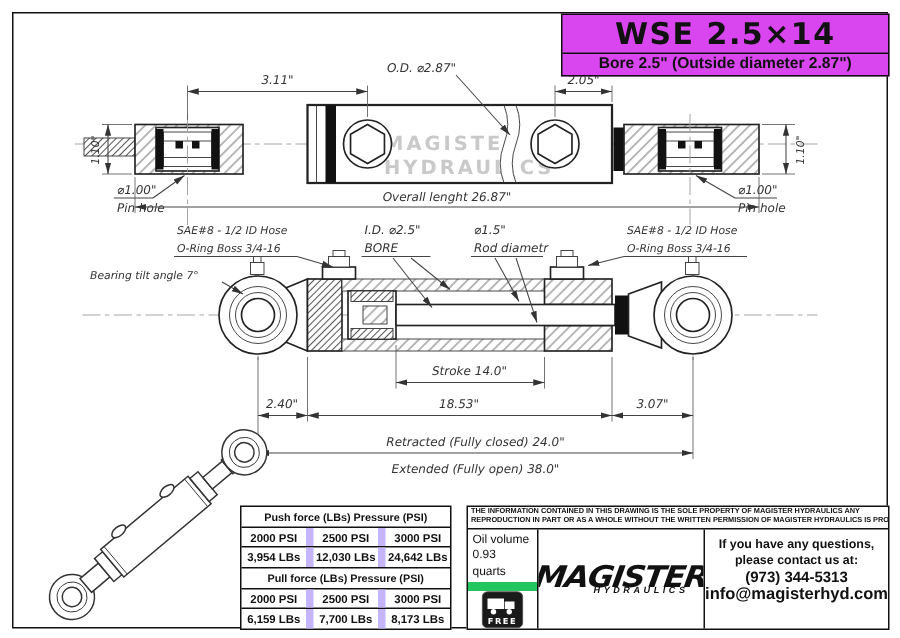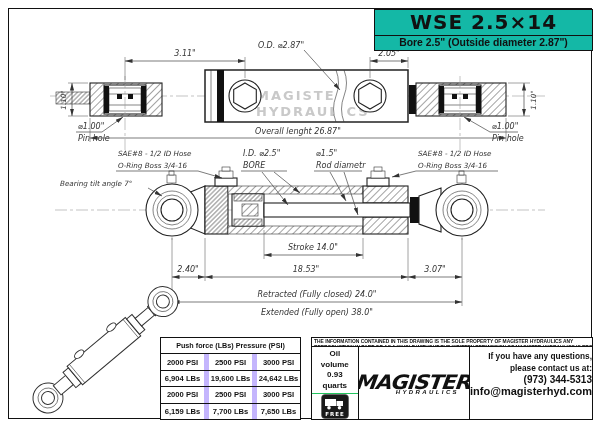--- a/index.html
+++ b/index.html
@@ -15,21 +15,21 @@
   .cl{stroke:#9a9a9a;stroke-width:0.6;stroke-dasharray:12 3 3 3;fill:none;}
   .ext{stroke:#555;stroke-width:0.55;fill:none;}
   .dim{stroke:#444;stroke-width:0.7;fill:none;}
   text.dt{font-family:"DejaVu Sans",sans-serif;font-style:italic;font-size:8px;fill:#333;}
   text.dts{font-family:"DejaVu Sans",sans-serif;font-style:italic;font-size:7.2px;fill:#333;}
   text.wm{font-family:"DejaVu Sans",sans-serif;font-weight:bold;font-size:13px;fill:#c9c9c9;
           letter-spacing:2px;font-style:normal;}
 
   
   .title-block{position:absolute;left:374px;top:9px;width:217px;border:1.6px solid #111;
-               background:#14b8a6;text-align:center;z-index:5;}
+               background:#d946ef;text-align:center;z-index:5;}
   .tb-model{font-family:"DejaVu Sans",sans-serif;font-size:20px;font-weight:800;
             letter-spacing:1px;padding:0 0 1px;}
   .tb-sub{border-top:1.6px solid #111;font-size:10.4px;font-weight:700;padding:1px 0 2px;}
 
   
   .ftable{position:absolute;left:160px;top:337px;width:139px;height:81px;background:#fff;
           border:1.3px solid #111;display:flex;flex-direction:column;font-weight:bold;z-index:4;}
   .ft-h{flex:1;border-bottom:1px solid #111;display:flex;align-items:center;
         justify-content:center;font-size:7.2px;}
   .ft-row{flex:1;display:flex;border-bottom:1px solid #111;}
@@ -38,31 +38,31 @@
         justify-content:center;font-size:7.6px;}
   .ft-c:last-child{border-right:none;}
 
   
   .iblock{position:absolute;left:311px;top:337px;width:280px;height:81px;border:1.3px solid #111;
           background:#fff;display:flex;flex-direction:column;z-index:4;}
   .ib-legal{border-bottom:1px solid #111;font-size:4.9px;font-weight:bold;line-height:6.2px;
             padding:1px 2px;white-space:nowrap;overflow:hidden;}
   .ib-main{flex:1;display:flex;}
   .ib-col1{width:50px;border-right:1px solid #111;display:flex;flex-direction:column;}
-  .ib-oil{flex:1.1;border-bottom:1px solid #22c55e;padding:2px 3px;font-size:8px;
-          font-weight:bold;line-height:10.5px;text-align:center;}
+  .ib-oil{flex:1.1;border-bottom:6px solid #22c55e;padding:2px 3px;font-size:8px;
+          font-weight:normal;line-height:10.5px;}
   .ib-badge{flex:1;display:flex;align-items:center;justify-content:center;}
   .ib-logo{width:121px;border-right:1px solid #111;display:flex;flex-direction:column;
            align-items:center;justify-content:center;overflow:hidden;}
   .logo-main{font-family:"DejaVu Sans",sans-serif;font-weight:900;font-style:italic;
              font-size:20px;letter-spacing:-1px;transform:scaleX(1.06) skewX(-8deg);
              line-height:20px;}
   .logo-sub{font-size:6px;font-weight:bold;font-style:italic;letter-spacing:2.4px;
             align-self:flex-end;margin:-3px 10px 0 0;}
-  .ib-contact{flex:1;text-align:right;font-weight:bold;padding-top:4px;font-size:8.3px;
+  .ib-contact{flex:1;text-align:center;font-weight:bold;padding-top:4px;font-size:8.3px;
               line-height:11.5px;}
   .ib-phone{font-size:10px;}
   .ib-email{font-size:11px;}
 </style>
 </head>
 <body>
 
 <div class="frame"></div>
 
 <svg class="draw" width="600" height="425" viewBox="0 0 600 425">
@@ -276,33 +276,34 @@
 </div>
 
 <div class="ftable">
   <div class="ft-h">Push force (LBs)  Pressure (PSI)</div>
   <div class="ft-row">
     <div class="ft-c">2000 PSI</div>
     <div class="ft-c">2500 PSI</div>
     <div class="ft-c">3000 PSI</div>
   </div>
   <div class="ft-row">
-    <div class="ft-c">6,904 LBs</div>
-    <div class="ft-c">19,600 LBs</div>
+    <div class="ft-c">3,954 LBs</div>
+    <div class="ft-c">12,030 LBs</div>
     <div class="ft-c">24,642 LBs</div>
   </div>
+  <div class="ft-h">Pull force (LBs)  Pressure (PSI)</div>
   <div class="ft-row">
     <div class="ft-c">2000 PSI</div>
     <div class="ft-c">2500 PSI</div>
     <div class="ft-c">3000 PSI</div>
   </div>
   <div class="ft-row">
     <div class="ft-c">6,159 LBs</div>
     <div class="ft-c">7,700 LBs</div>
-    <div class="ft-c">7,650 LBs</div>
+    <div class="ft-c">8,173 LBs</div>
   </div>
 </div>
 
 <div class="iblock">
   <div class="ib-legal">
     <div>THE INFORMATION CONTAINED IN THIS DRAWING IS THE SOLE PROPERTY OF MAGISTER HYDRAULICS ANY</div>
     <div>REPRODUCTION IN PART OR AS A WHOLE WITHOUT THE WRITTEN PERMISSION OF MAGISTER HYDRAULICS IS PROHIBITED</div>
   </div>
   <div class="ib-main">
     <div class="ib-col1">

